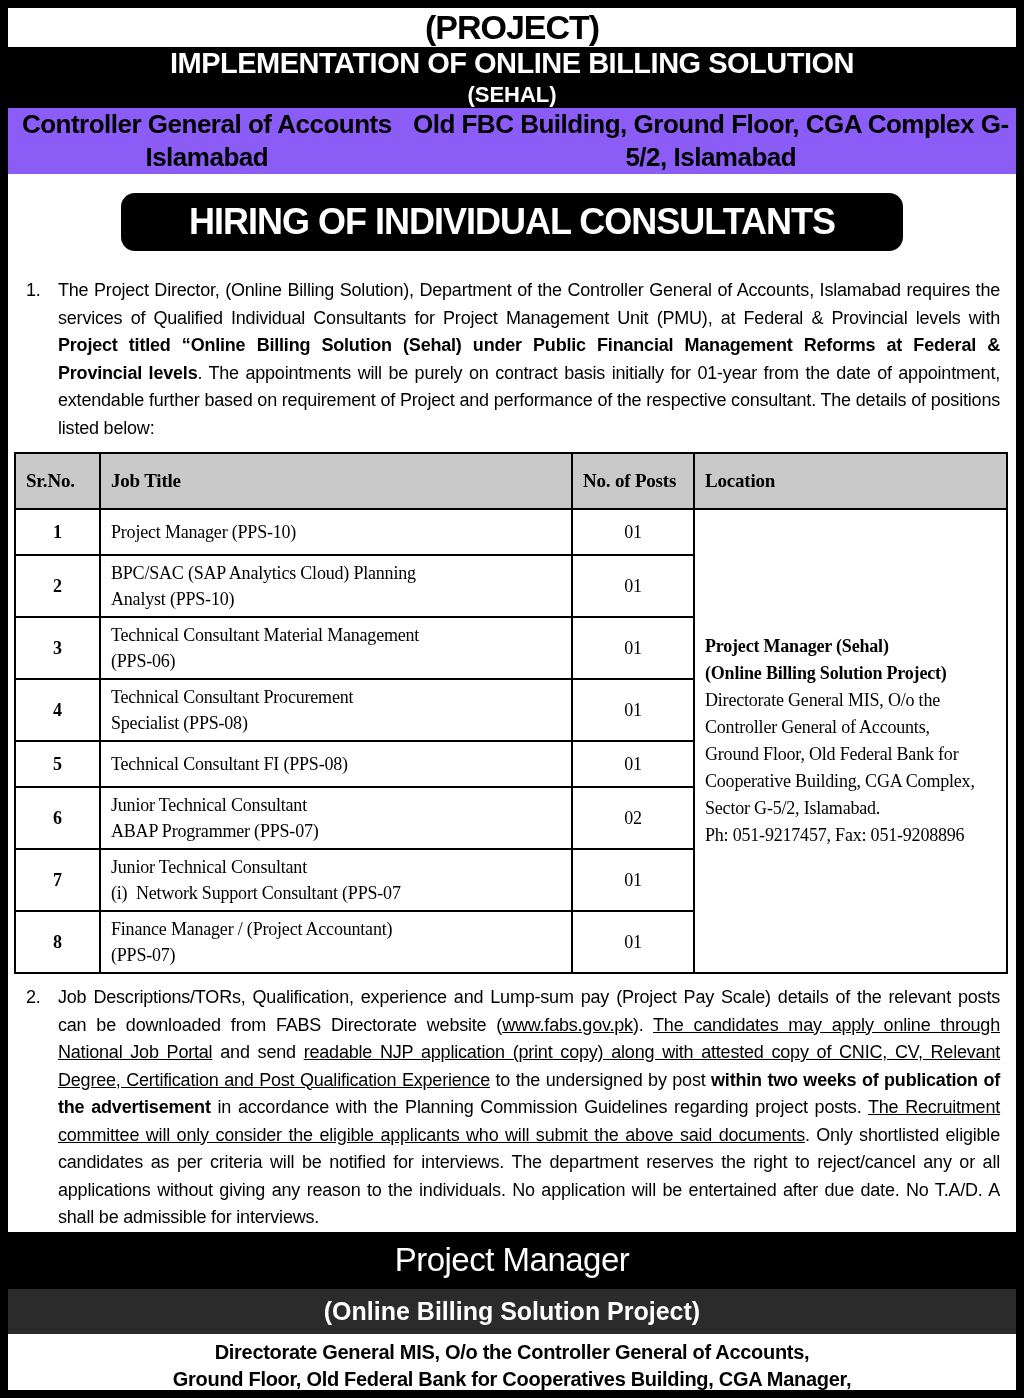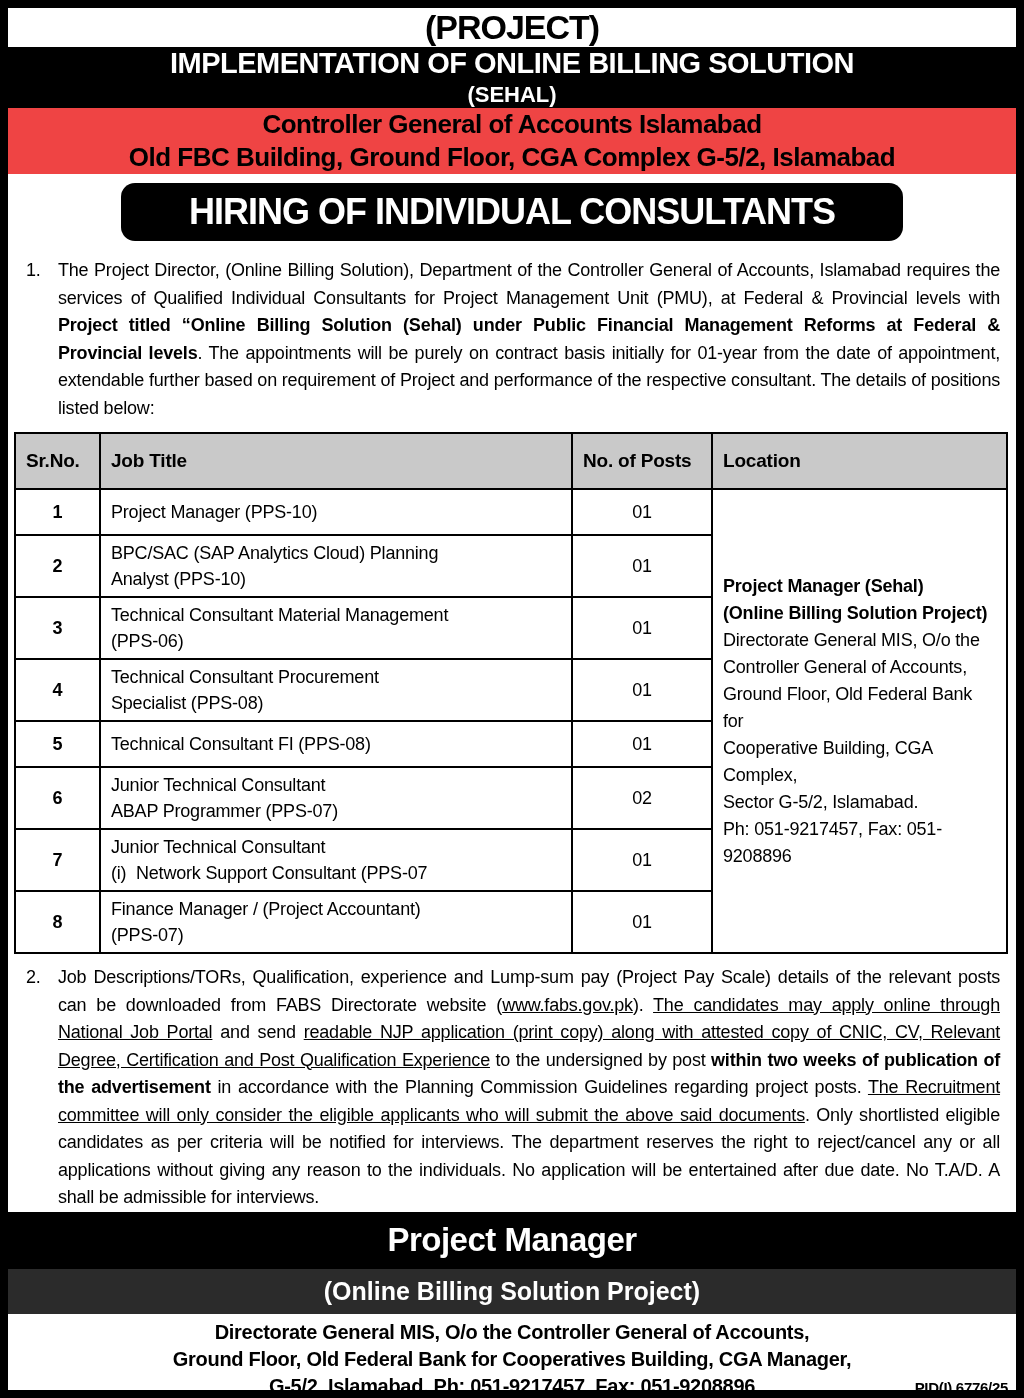--- a/index.html
+++ b/index.html
@@ -23,30 +23,30 @@
   }
   .title-band {
     background: #000; color: #fff;
     height: 86px;
     display: flex; flex-direction: column; align-items: center; justify-content: center;
     text-align: center;
   }
   .title-band .line1 { font-size: 29px; font-weight: bold; letter-spacing: -0.5px; }
   .title-band .line2 { font-size: 22px; font-weight: bold; margin-top: 2px; }
   .org-band {
-    background: #ef4444;
+    background: #8b5cf6;
     height: 70px;
-    display: flex; flex-direction: column; align-items: center; justify-content: center;
+    display: flex; flex-direction: row; align-items: flex-start; justify-content: center;
     text-align: center;
     font-weight: bold; font-size: 26px; letter-spacing: -0.5px; line-height: 33px;
   }
   .banner-wrap { background: #fff; padding: 7px 0 6px 0; }
   .hiring-banner {
     background: #000; color: #fff;
-    width: 782px; height: 58px; margin: 2px auto;
+    width: 782px; height: 58px; margin: 12px auto;
     border-radius: 14px;
     display: flex; align-items: center; justify-content: center;
     font-size: 36px; font-weight: bold; letter-spacing: -1px;
   }
   
   .para {
     position: relative;
     margin: 8px 16px 0 16px;
     padding-left: 34px;
     font-size: 18px; line-height: 27.5px;
@@ -55,46 +55,47 @@
   }
   .para .num { position: absolute; left: 2px; top: 0; }
   .u { text-decoration: underline; }
   
   .tbl-wrap { margin: 10px 8px 0 6px; }
   table.positions {
     width: 100%;
     border-collapse: collapse;
     font-size: 18px;
     letter-spacing: -0.2px;
+    font-family: Liberation Serif, serif;
   }
   table.positions th, table.positions td {
     border: 2px solid #000;
     padding: 4px 10px;
     vertical-align: middle;
   }
   table.positions th {
     background: #c9c9c9;
     font-size: 19px; font-weight: bold;
     height: 56px;
     text-align: left;
   }
   th.c, td.c { text-align: center; }
   td.sr { font-weight: bold; text-align: center; width: 85px; }
   td.job { width: 472px; line-height: 26px; }
-  td.posts { text-align: center; width: 140px; }
+  td.posts { text-align: center; width: 122px; }
   td.loc { line-height: 27px; padding-left: 13px; }
   tr.single td { height: 46px; }
   tr.double td { height: 62px; }
   
   .footer { margin-top: auto; }
   .footer-title {
     background: #000; color: #fff;
     height: 57px;
     display: flex; align-items: center; justify-content: center;
-    font-size: 33px; font-weight: bold; letter-spacing: -0.5px;
+    font-size: 33px; font-weight: normal; letter-spacing: -0.5px;
   }
   .footer-subtitle {
     background: #2b2b2b; color: #fff;
     height: 45px;
     display: flex; align-items: center; justify-content: center;
     font-size: 25px; font-weight: bold;
   }
   .footer-address {
     position: relative;
     background: #fff;

